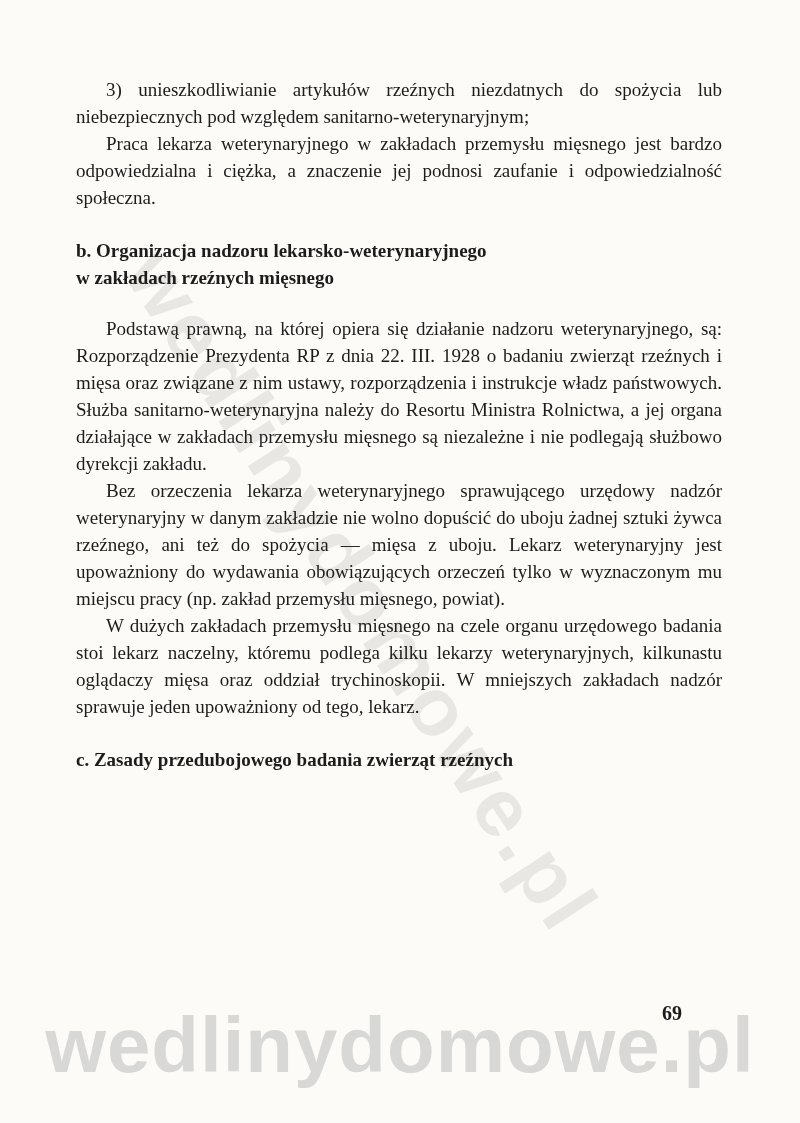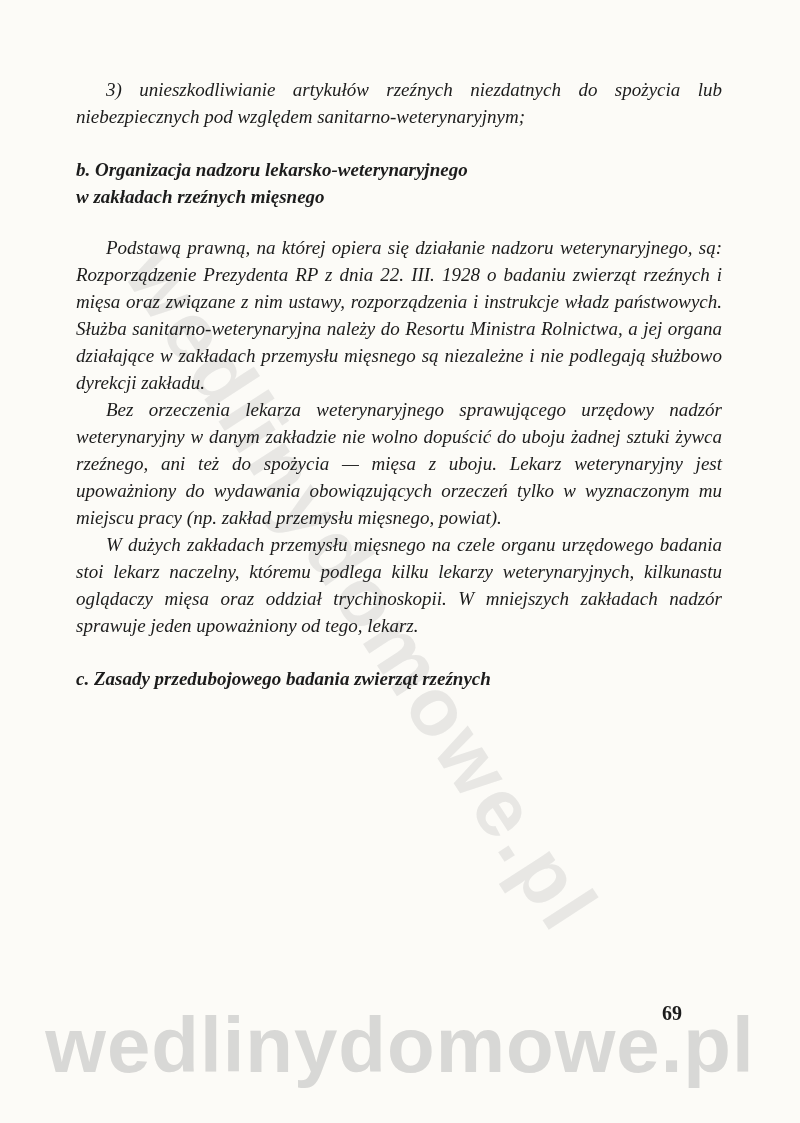--- a/index.html
+++ b/index.html
@@ -17,21 +17,20 @@
     color: #1c1c1c;
   }
   .text-block {
     position: absolute;
     left: 76px;
     top: 76px;
     width: 646px;
     font-size: 19px;
     line-height: 27px;
     text-align: justify;
-    font-style: italic;
   }
   p.para {
     margin: 0;
     text-indent: 30px;
   }
   .heading {
     font-weight: bold;
     text-align: left;
     text-indent: 0;
     margin: 26px 0 24px 0;
@@ -84,20 +83,21 @@
 
 <div class="page">
 
   <div class="wm-diag">wedlinydomowe.pl</div>
 
   <div class="text-block content-layer">
 
     <p class="para">3) unieszkodliwianie artykułów rzeźnych niezdatnych do spożycia lub niebezpiecznych pod względem sanitarno-weterynaryjnym;</p>
 
 
+    <p class="para">Praca lekarza weterynaryjnego w zakładach przemysłu mięsnego jest bardzo odpowiedzialna i ciężka, a znaczenie jej podnosi zaufanie i odpowiedzialność społeczna.</p>
 
     <h3 class="heading">
       <span class="line">b. Organizacja nadzoru lekarsko-weterynaryjnego</span>
       <span class="line">w zakładach rzeźnych mięsnego</span>
     </h3>
 
     <p class="para">Podstawą prawną, na której opiera się działanie nadzoru weterynaryjnego, są: Rozporządzenie Prezydenta RP z dnia 22. III. 1928 o badaniu zwierząt rzeźnych i mięsa oraz związane z nim ustawy, rozporządzenia i instrukcje władz państwowych. Służba sanitarno-weterynaryjna należy do Resortu Ministra Rolnictwa, a jej organa działające w zakładach przemysłu mięsnego są niezależne i nie podlegają służbowo dyrekcji zakładu.</p>
 
     <p class="para">Bez orzeczenia lekarza weterynaryjnego sprawującego urzędowy nadzór weterynaryjny w danym zakładzie nie wolno dopuścić do uboju żadnej sztuki żywca rzeźnego, ani też do spożycia — mięsa z uboju. Lekarz weterynaryjny jest upoważniony do wydawania obowiązujących orzeczeń tylko w wyznaczonym mu miejscu pracy (np. zakład przemysłu mięsnego, powiat).</p>
 

